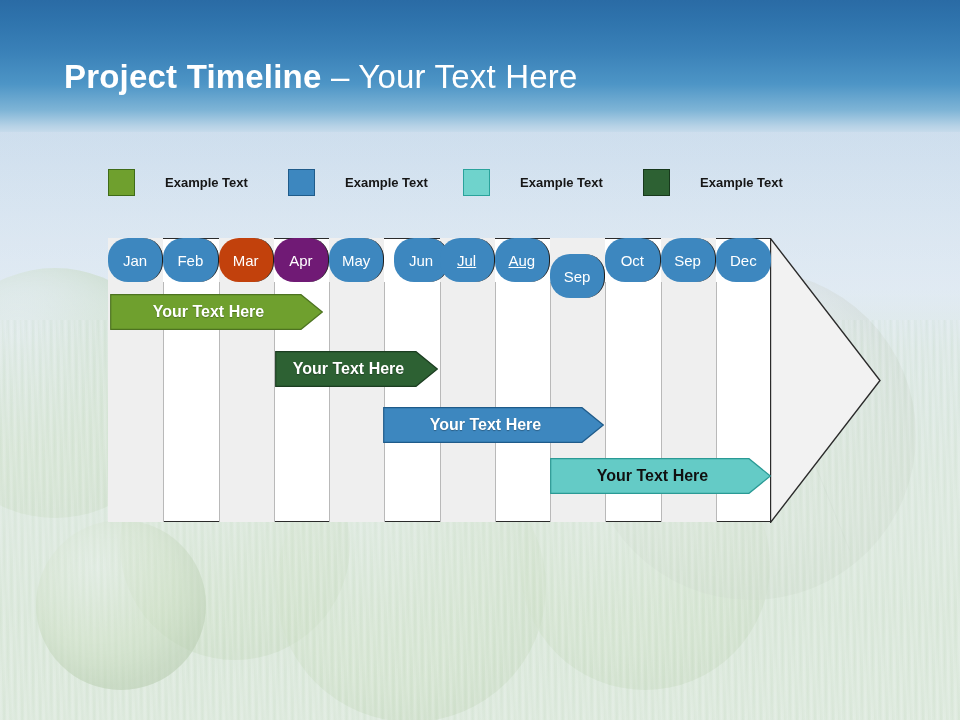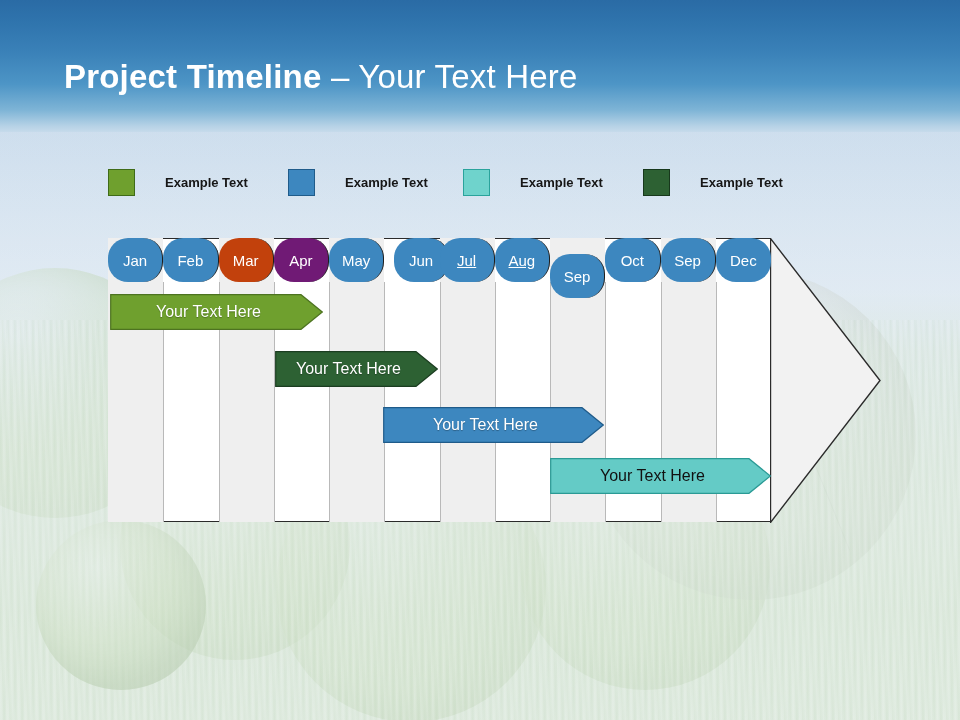--- a/index.html
+++ b/index.html
@@ -233,20 +233,21 @@
     top: 238px;
     width: 112px;
     height: 285px;
     pointer-events: none;
   }
 
   
   .bar {
     position: absolute;
     height: 44px;
+    font-weight: bold;
   }
   .bar svg { display: block; }
   .bar-label {
     position: absolute;
     left: 0; top: 0;
     width: 100%;
     height: 36px;
     display: flex;
     align-items: center;
     justify-content: center;

